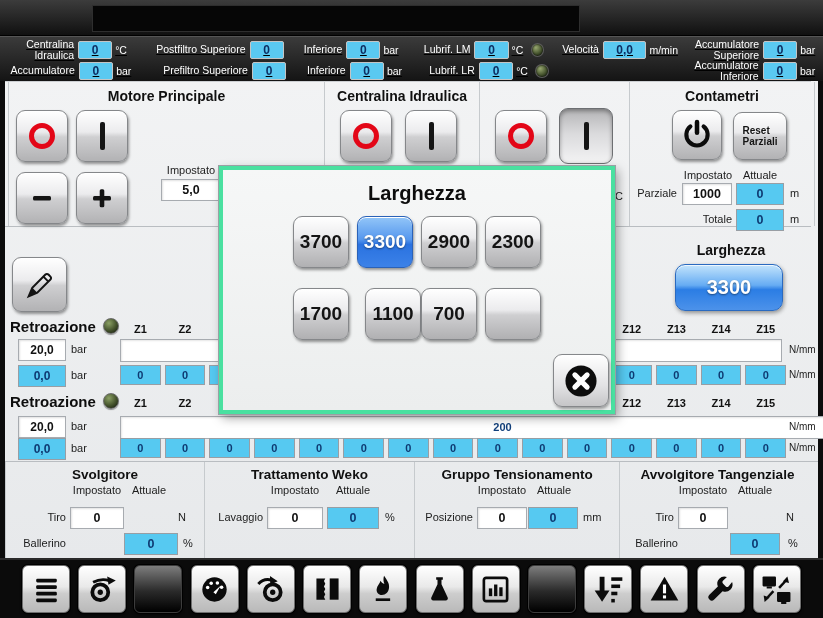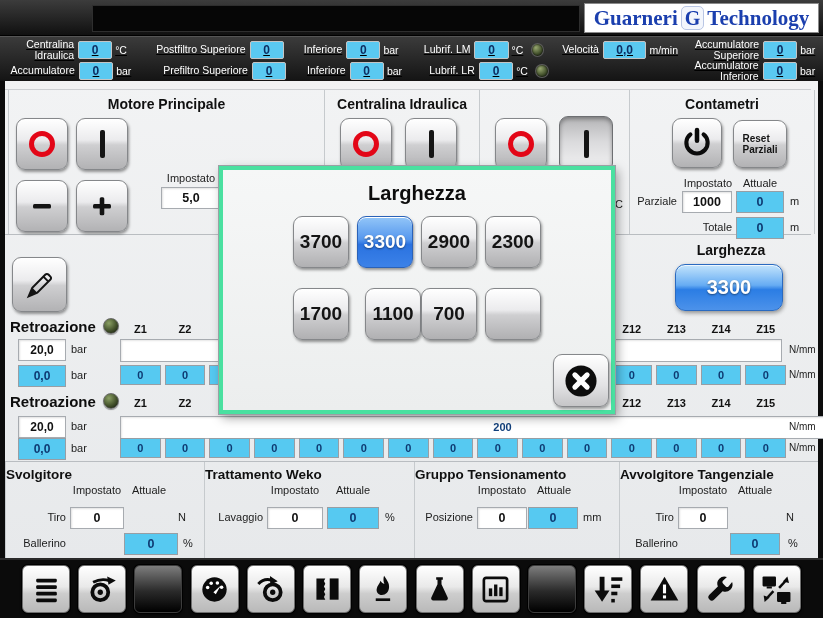--- a/index.html
+++ b/index.html
@@ -28,27 +28,27 @@
   .sv { background:#5ac9f1; border:1px solid #c4c4c4; border-radius:2px; color:#0d2f63;
         font-weight:bold; font-size:12px; text-align:center; height:18px; line-height:16px; margin-left:4px; }
   .su { color:#fff; font-size:10.5px; margin-left:3px; }
   .led { display:inline-block; width:14px; height:14px; border-radius:50%; margin-left:4px;
          background:radial-gradient(circle at 35% 30%, #98a870, #47552f 55%, #1c2413 90%);
          border:1px solid #5a5a5a; box-shadow:inset 0 0 2px #000; }
 
   
   .main { position:absolute; left:5px; top:81px; width:813px; height:477px;
           background:linear-gradient(180deg,#f2f3f4,#e7e9eb); }
-  .row-top { position:absolute; left:0; top:8px; width:806px; height:146px; border-top:1px solid #cdd0d3; border-bottom:1px solid #b9bdc1; }
+  .row-top { position:absolute; left:0; top:0; width:806px; height:146px; border-top:1px solid #cdd0d3; border-bottom:1px solid #b9bdc1; }
   .row-mid { position:absolute; left:0; top:150px; width:813px; height:230px; }
   .row-bottom { position:absolute; left:0; top:380px; width:813px; height:97px; border-top:1px solid #b9bdc1; }
   .panel { position:absolute; top:0; height:100%; border-right:1px solid #c6cacd; }
   .panel.first { border-left:1px solid #c6cacd; }
   .tit { position:absolute; left:0; right:0; text-align:center; font-weight:bold; font-size:14px; color:#101010; }
-  .tit2 { position:absolute; left:0; right:0; font-weight:bold; font-size:13.5px; color:#101010; }
+  .tit2 { position:absolute; left:0; right:0; text-align:center; font-weight:bold; font-size:13.5px; color:#101010; }
   .lab { position:absolute; font-size:11px; color:#1c1c1c; }
   .vw { position:absolute; background:#fff; border:1px solid #a7abb0; text-align:center; font-weight:bold;
         font-size:12.5px; color:#111; height:22px; line-height:20px; box-shadow:inset 1px 1px 2px rgba(0,0,0,.12); }
   .vc { position:absolute; background:#56c9f1; border:1px solid #989ea4; text-align:center; font-weight:bold;
         font-size:12.5px; color:#0e3a72; height:22px; line-height:20px; }
 
   
   .sqbtn { position:absolute; width:52px; height:52px; border-radius:9px; border:1px solid #85878a;
            background:linear-gradient(180deg,#ffffff 0%,#ebebed 42%,#cfcfd1 52%,#b2b2b4 100%);
            box-shadow:1px 2px 3px rgba(0,0,0,.4), inset 0 1px 0 #fff;
@@ -106,25 +106,20 @@
               display:flex; align-items:center; justify-content:center; cursor:pointer;
               box-shadow:1px 2px 3px rgba(0,0,0,.35); }
 </style>
 </head>
 <body>
 
 <div class="screen">
 
   <div class="topbar">
     <div class="msg-display"></div>
-    <div class="logo">
-      <span class="word">Guarneri</span>
-      <span class="mono">G</span>
-      <span class="word">Technology</span>
-    </div>
   </div>
 
   <div class="statusbar">
     <div class="srow">
       <span class="sl" style="width:68px">Centralina
 Idraulica</span>
       <span class="sv" style="width:36px">0</span>
       <span class="su" style="width:20px">°C</span>
       <span class="sl" style="width:112px">Postfiltro Superiore</span>
       <span class="sv" style="width:36px">0</span>

